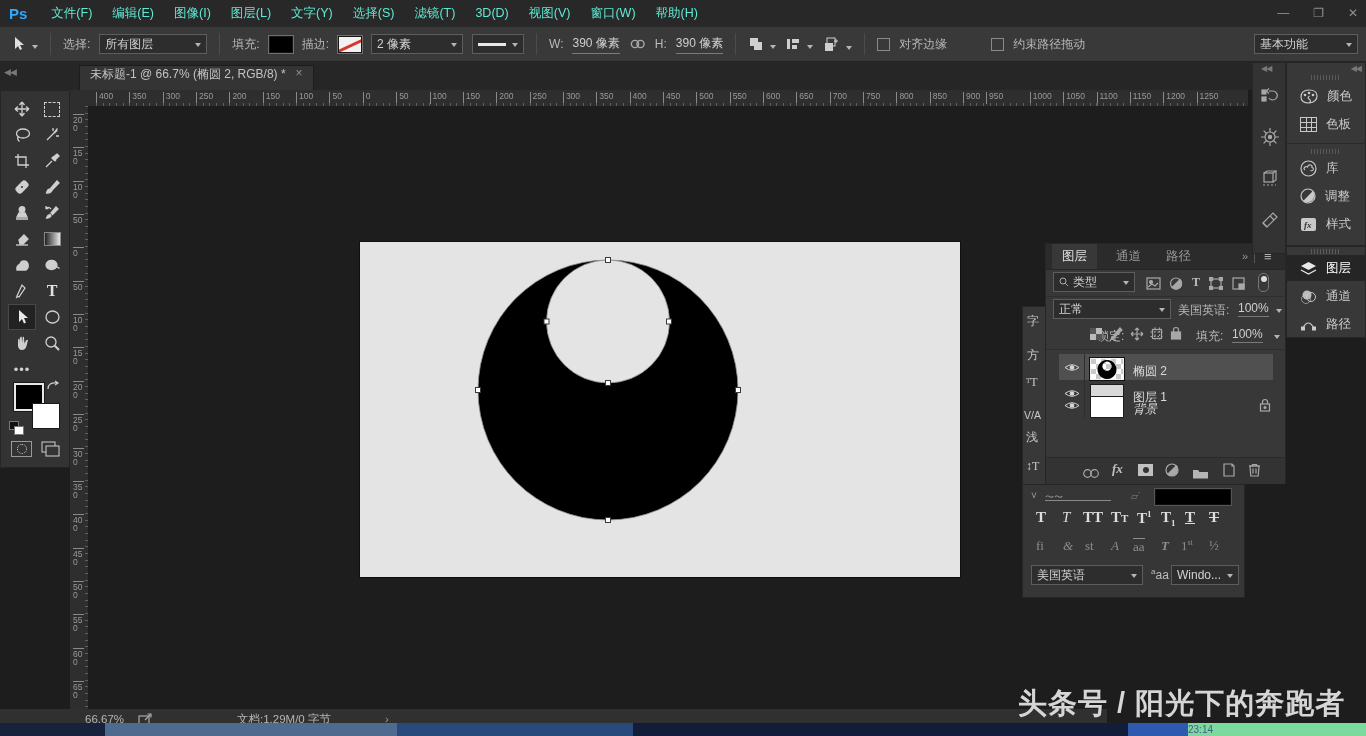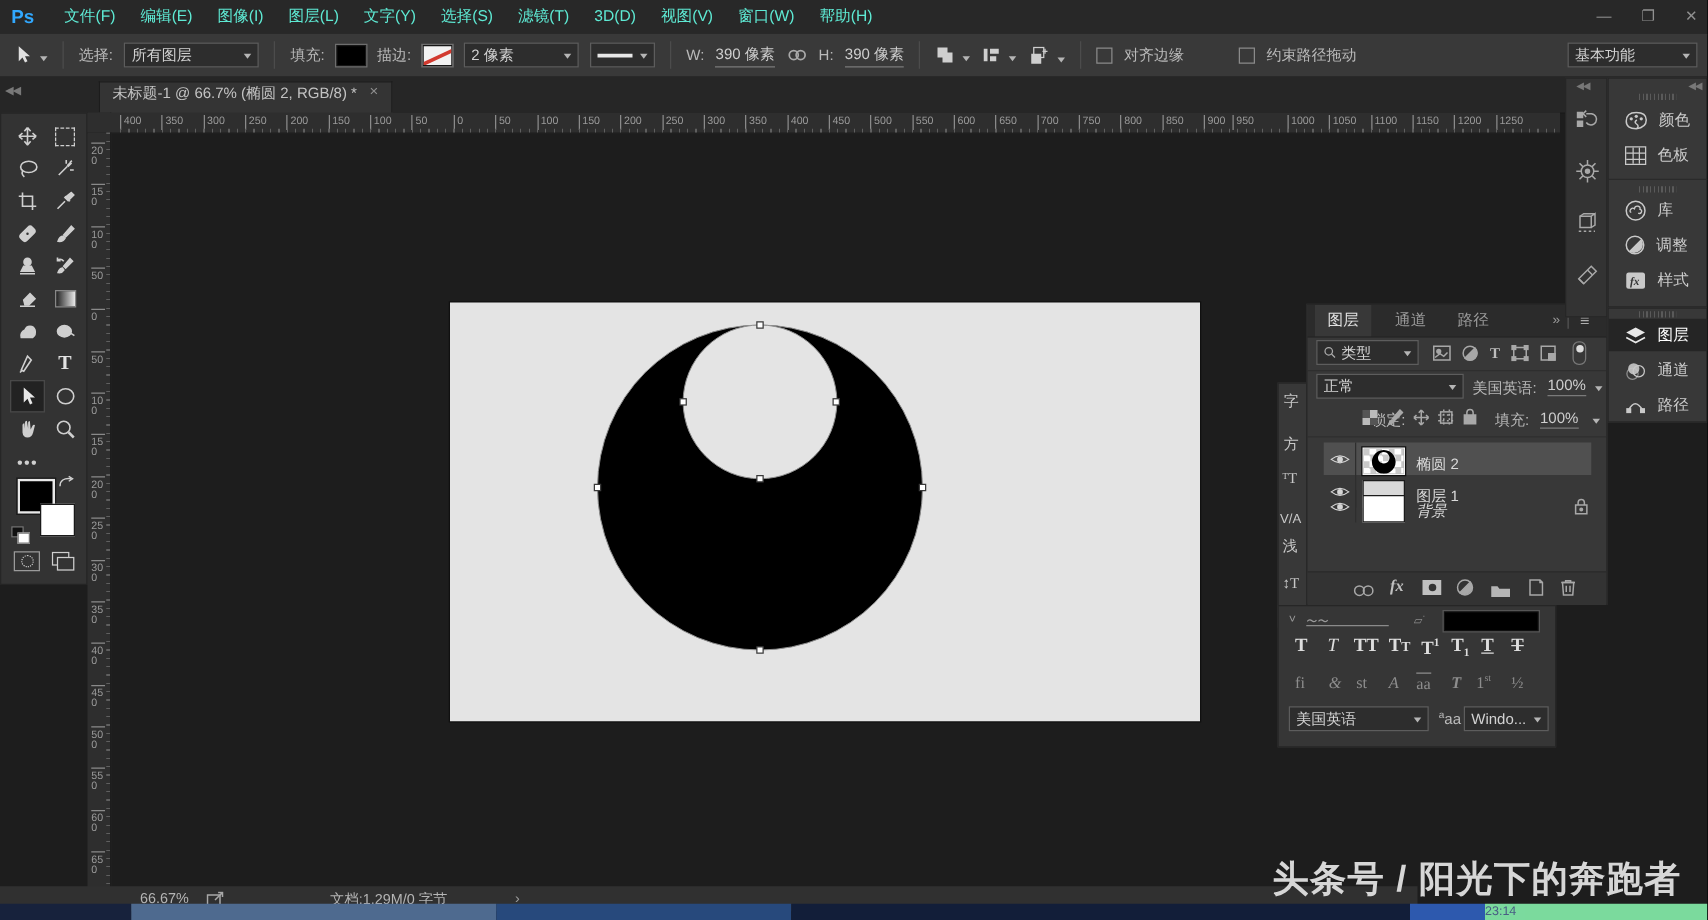--- a/index.html
+++ b/index.html
@@ -52,21 +52,21 @@
   .dock-item{display:flex;align-items:center;gap:9px;color:#cccccc;font-size:12.5px;padding-left:13px;height:26px;}
   .dock-item svg{flex:none;}
   .layer-row{position:absolute;left:0;width:214px;height:26px;display:flex;align-items:flex-end;margin-left:13px;}
   .eye-cell{width:25px;height:26px;border-right:1px solid #2e2e2e;display:flex;align-items:center;justify-content:center;flex:none;}
   .thumb{width:34px;height:22px;margin-left:5px;flex:none;box-sizing:border-box;}
   .lname{margin-left:9px;color:#dadada;font-size:12px;}
   .mini-icon svg{stroke:#a8a8a8;fill:none;stroke-width:1.2;}
   .tbtn{font-family:"Liberation Serif","DejaVu Serif",serif;color:#dedede;font-size:15px;font-weight:bold;}
   .otbtn{font-family:"Liberation Serif","DejaVu Serif",serif;color:#8d8d8d;font-size:13px;}
   
-  #statusbar{left:0;top:709px;width:1022px;height:20px;background:#303030;display:flex;align-items:center;gap:14px;padding-left:112px;color:#b5b5b5;font-size:11.5px;}
+  #statusbar{left:0;top:709px;width:1022px;height:20px;background:#303030;display:flex;align-items:center;gap:14px;padding-left:85px;color:#b5b5b5;font-size:11.5px;}
   
   .tseg{position:absolute;top:723px;height:13px;}
   #watermark{position:absolute;left:1018px;top:684px;color:#d6d6d6;font-size:29px;font-weight:bold;letter-spacing:1px;white-space:nowrap;}
 </style>
 </head>
 <body>
 
 <div id="app">
 
   <div id="menubar" class="abs">

